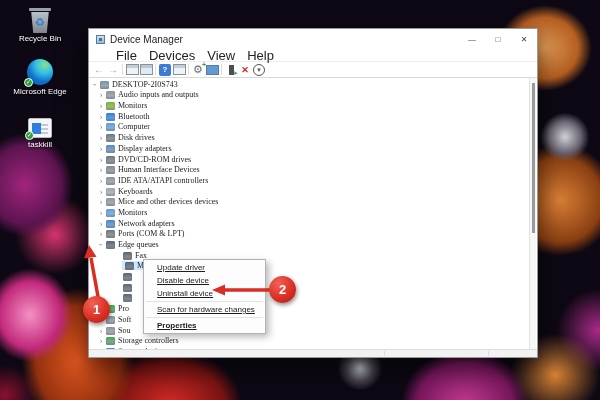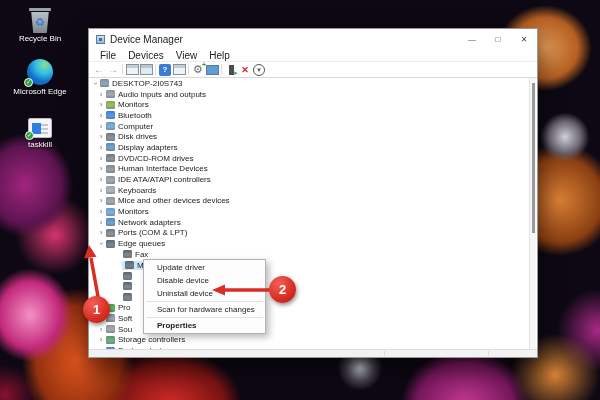--- a/index.html
+++ b/index.html
@@ -49,21 +49,21 @@
   
   .window { position:absolute; left:88px; top:28px; width:450px; height:330px; z-index:2;
       background:#fff; border:1px solid #999; box-shadow:0 10px 24px rgba(0,0,0,.5); }
   .titlebar { height:20px; display:flex; align-items:center; padding-left:7px; background:#fff; }
   .app-icon { width:9px; height:9px; background:linear-gradient(#cfe0ee,#9db8d0); border:1px solid #5a7a9a; margin-right:5px; position:relative; }
   .app-icon::after { content:""; position:absolute; inset:2px; background:#3a6ea5; }
   .title { font-size:10px; color:#222; }
   .win-controls { margin-left:auto; display:flex; height:20px; }
   .win-controls span { width:26px; height:20px; display:flex; align-items:center; justify-content:center;
       font-size:8px; color:#444; }
-  .menubar { height:13px; display:flex; align-items:center; padding-left:5px; font-size:10px; color:#222;
+  .menubar { height:13px; display:flex; align-items:center; padding-left:21px; font-size:13px; color:#222;
       border-bottom:1px solid #ececec; }
   .menubar span { padding:0 6px; }
   .toolbar { height:16px; display:flex; align-items:center; padding-left:3px; border-bottom:1px solid #d8d8d8; }
   .tbi { width:14px; height:13px; display:flex; align-items:center; justify-content:center; font-size:9px; position:relative; }
   .tbi.nav { color:#9aa0a6; font-size:10px; }
   .tbsep { width:1px; height:11px; background:#dcdcdc; margin:0 2px; }
   .tbi.panel::before { content:""; width:11px; height:9px; border:1px solid #8a9097;
       background:linear-gradient(#c7cdd4 0 3px, #eef3f7 3px); }
   .tbi.panel.alt::before { background:linear-gradient(#b9c6d6 0 3px, #dfeaf4 3px); }
   .tbi.help { background:#3b7bd4; color:#fff; width:12px; height:12px; border-radius:2px; font-weight:bold; font-size:8px; margin:0 1px; }
@@ -71,37 +71,37 @@
   .tbi.gear::after { content:"+"; position:absolute; right:-1px; top:-2px; color:#2e9e3e; font-size:7px; font-weight:bold; }
   .tbi.monitor::before { content:""; width:11px; height:8px; border:1px solid #5a7a9a; background:#5f9bd6; }
   .tbi.update::before { content:""; width:5px; height:10px; background:#4a4f55; }
   .tbi.update::after { content:"➤"; position:absolute; right:0; bottom:0; color:#2e9e3e; font-size:6px; }
   .tbi.uninstall { color:#d81f1f; font-weight:bold; font-size:9px; }
   .tbi.disable::before { content:"▾"; width:10px; height:10px; border:1px solid #555; border-radius:50%;
       font-size:7px; line-height:9px; text-align:center; color:#555; }
 
   .content { position:absolute; left:0; right:0; top:49px; bottom:8px; background:#fff; overflow:hidden; }
   .tree { position:absolute; left:1px; top:0; right:8px; }
-  .trow { height:10.7px; display:flex; align-items:center; font-size:8px; color:#1b1b1b; white-space:nowrap; }
+  .trow { height:10.7px; display:flex; align-items:flex-end; font-size:8px; color:#1b1b1b; white-space:nowrap;font-family:Liberation Serif, serif; }
   .chev { width:8px; text-align:center; color:#707070; font-size:8px; flex:0 0 8px; }
   .chev.open { transform:rotate(90deg); }
   .ticon { width:9px; height:8px; border-radius:1.5px; margin:0 3px 0 1px; flex:0 0 9px;
       box-shadow:inset 0 -2px 2px rgba(0,0,0,.25); }
   .tsel { background:#cde8ff; padding:0 2px; display:flex; align-items:center; }
   .lv0 { padding-left:1px; } .lv1 { padding-left:7px; } .lv2 { padding-left:24px; }
 
   .vscroll { position:absolute; top:49px; bottom:8px; right:1px; width:7px; background:#f7f7f7; border-left:1px solid #e2e2e2; }
   .vthumb { position:absolute; top:5px; left:2px; width:3px; height:150px; background:#9a9a9a; }
   .statusbar { position:absolute; left:0; right:0; bottom:0; height:8px; background:#f2f2f2; border-top:1px solid #dcdcdc; }
   .statussep { position:absolute; top:1px; bottom:1px; width:1px; background:#dcdcdc; }
 
   
   .ctxmenu { position:absolute; left:143px; top:259px; width:123px; z-index:10; background:#fdfdfd;
       border:1px solid #b3b3b3; box-shadow:3px 3px 7px rgba(0,0,0,.28); padding:1px 0; }
-  .ctxitem { height:13px; line-height:13px; padding-left:13px; font-size:8px; color:#1b1b1b; }
+  .ctxitem { height:13px; line-height:13px; padding-left:13px; font-size:8px; color:#1b1b1b;text-decoration:underline; }
   .ctxitem.bold { font-weight:bold; }
   .ctxsep { height:1px; background:#e2e2e2; margin:1px 2px; }
 
   
   .overlay { position:absolute; inset:0; z-index:50; pointer-events:none; }
   .abadge { position:absolute; z-index:51; width:27px; height:27px; border-radius:50%;
       background:radial-gradient(circle at 35% 28%, #f26155 0%, #d92e24 58%, #ad1d16 100%);
       color:#fff; font-size:13px; font-weight:bold; display:flex; align-items:center; justify-content:center;
       box-shadow:1px 2px 4px rgba(0,0,0,.45); }
 </style>

